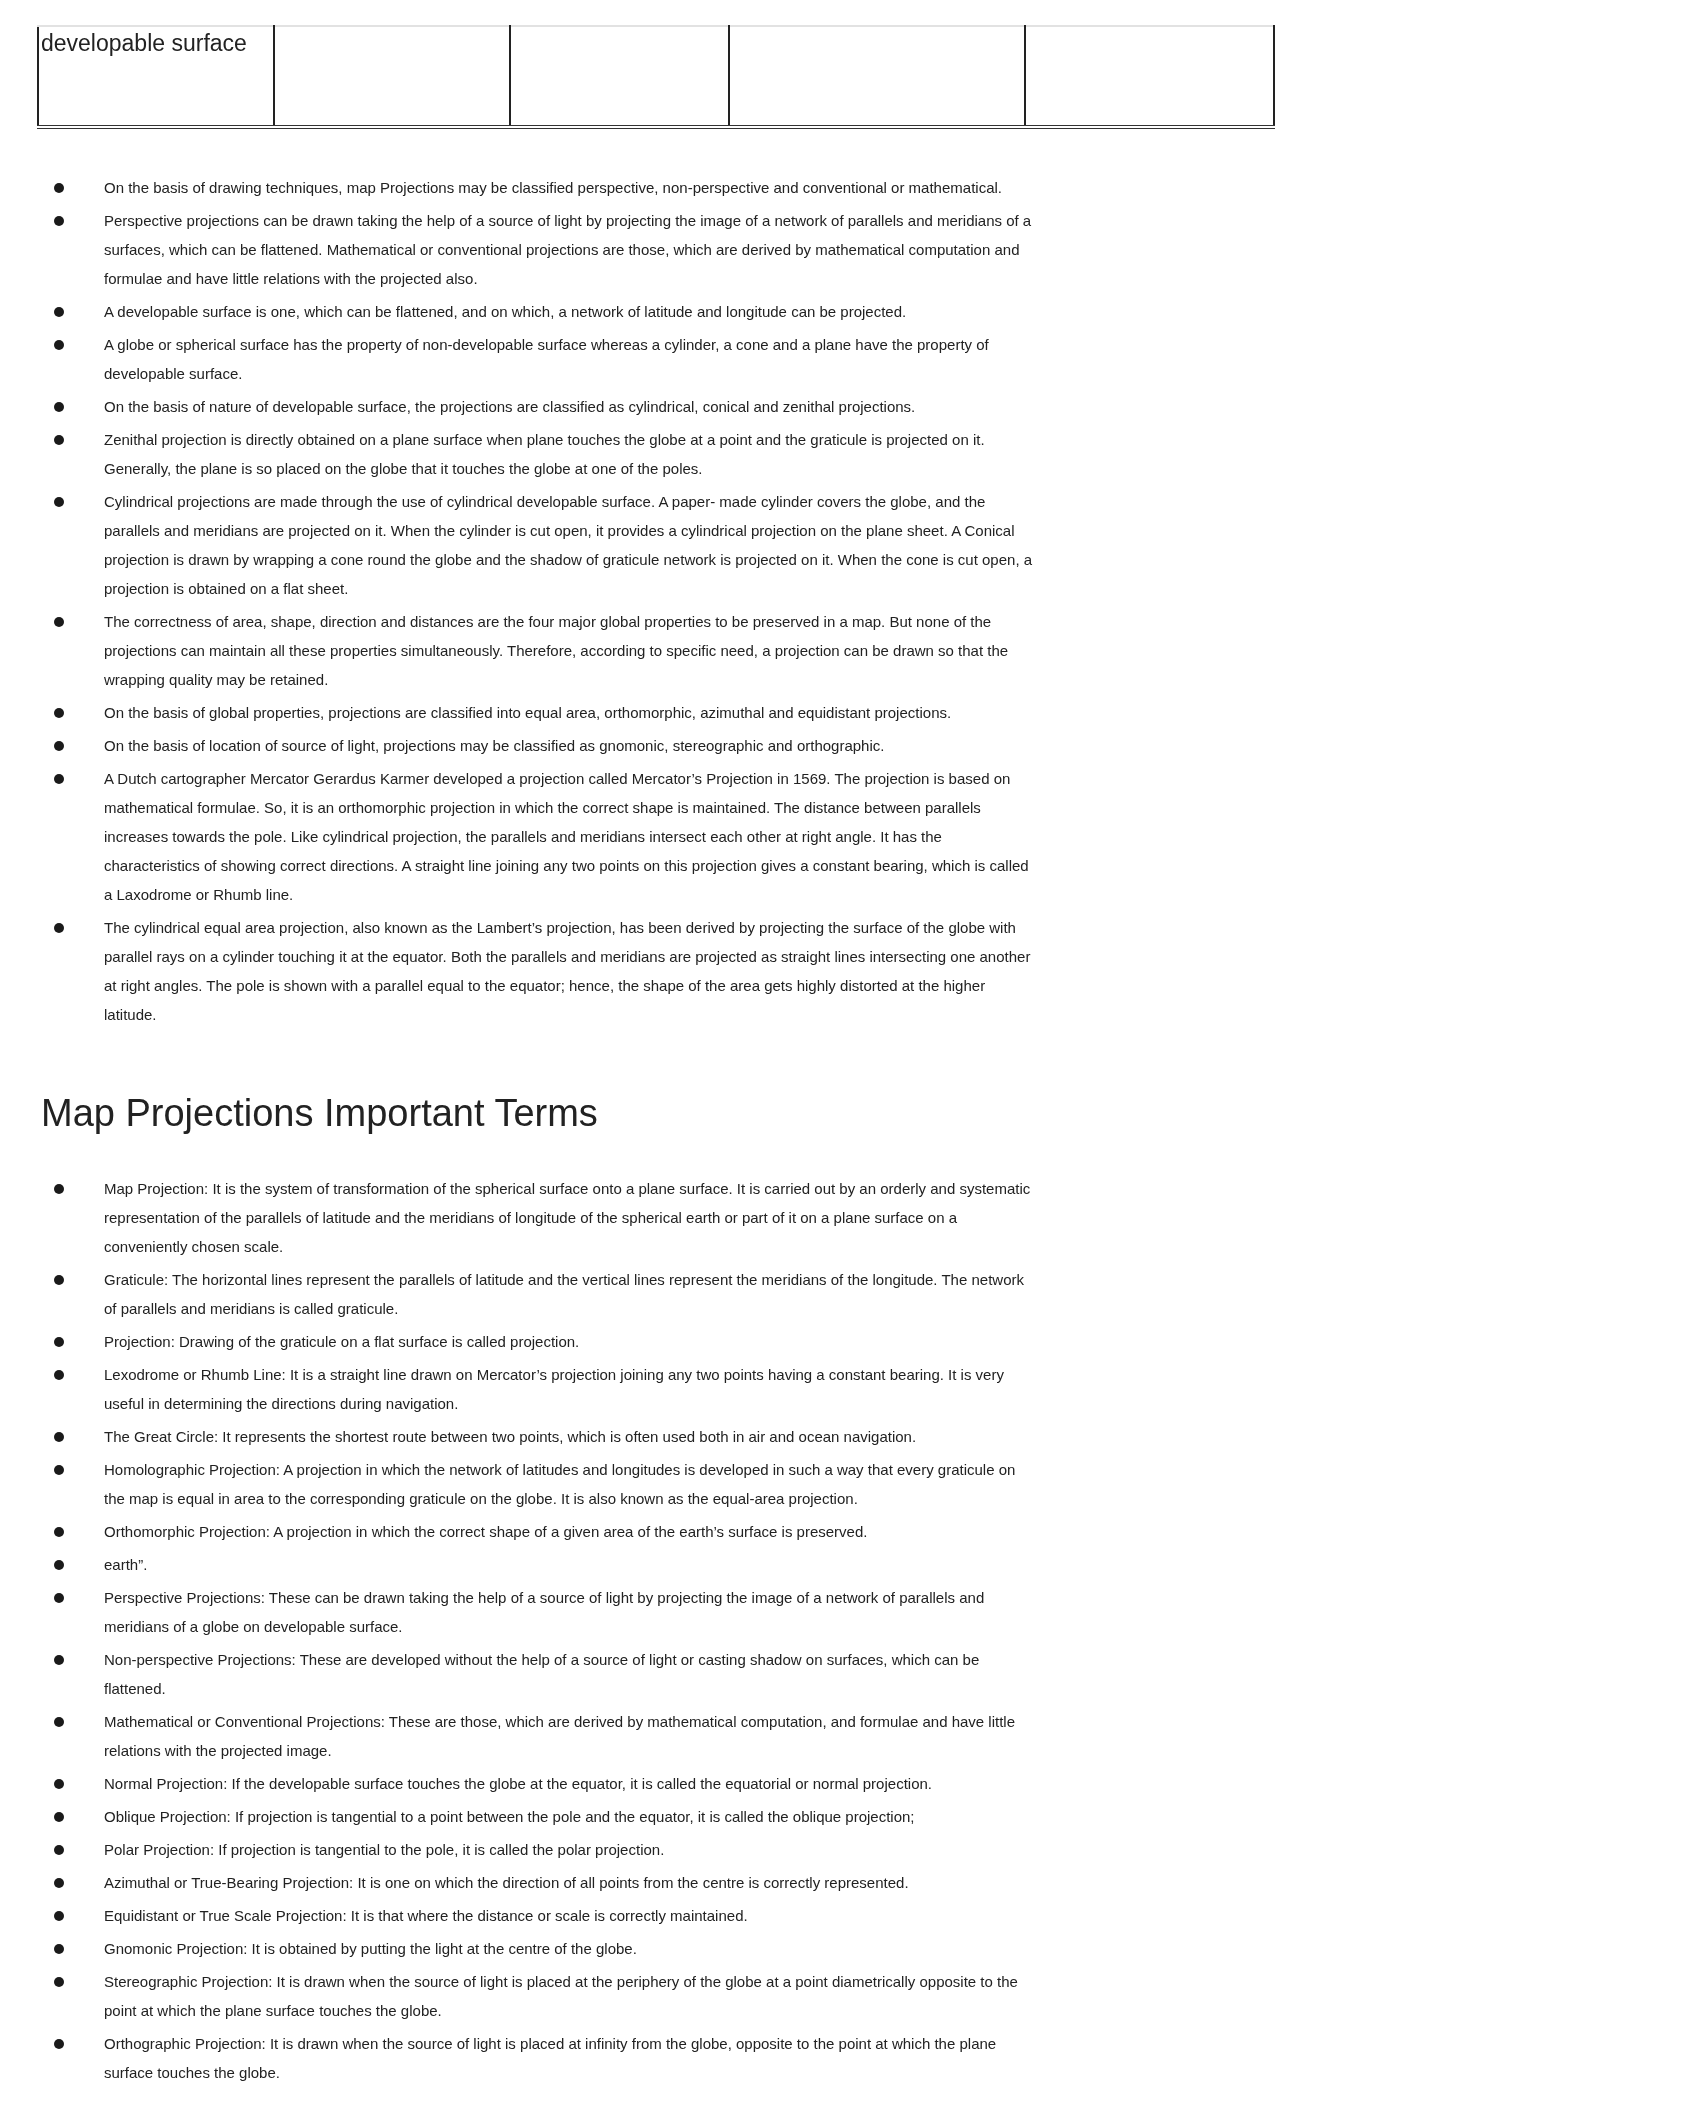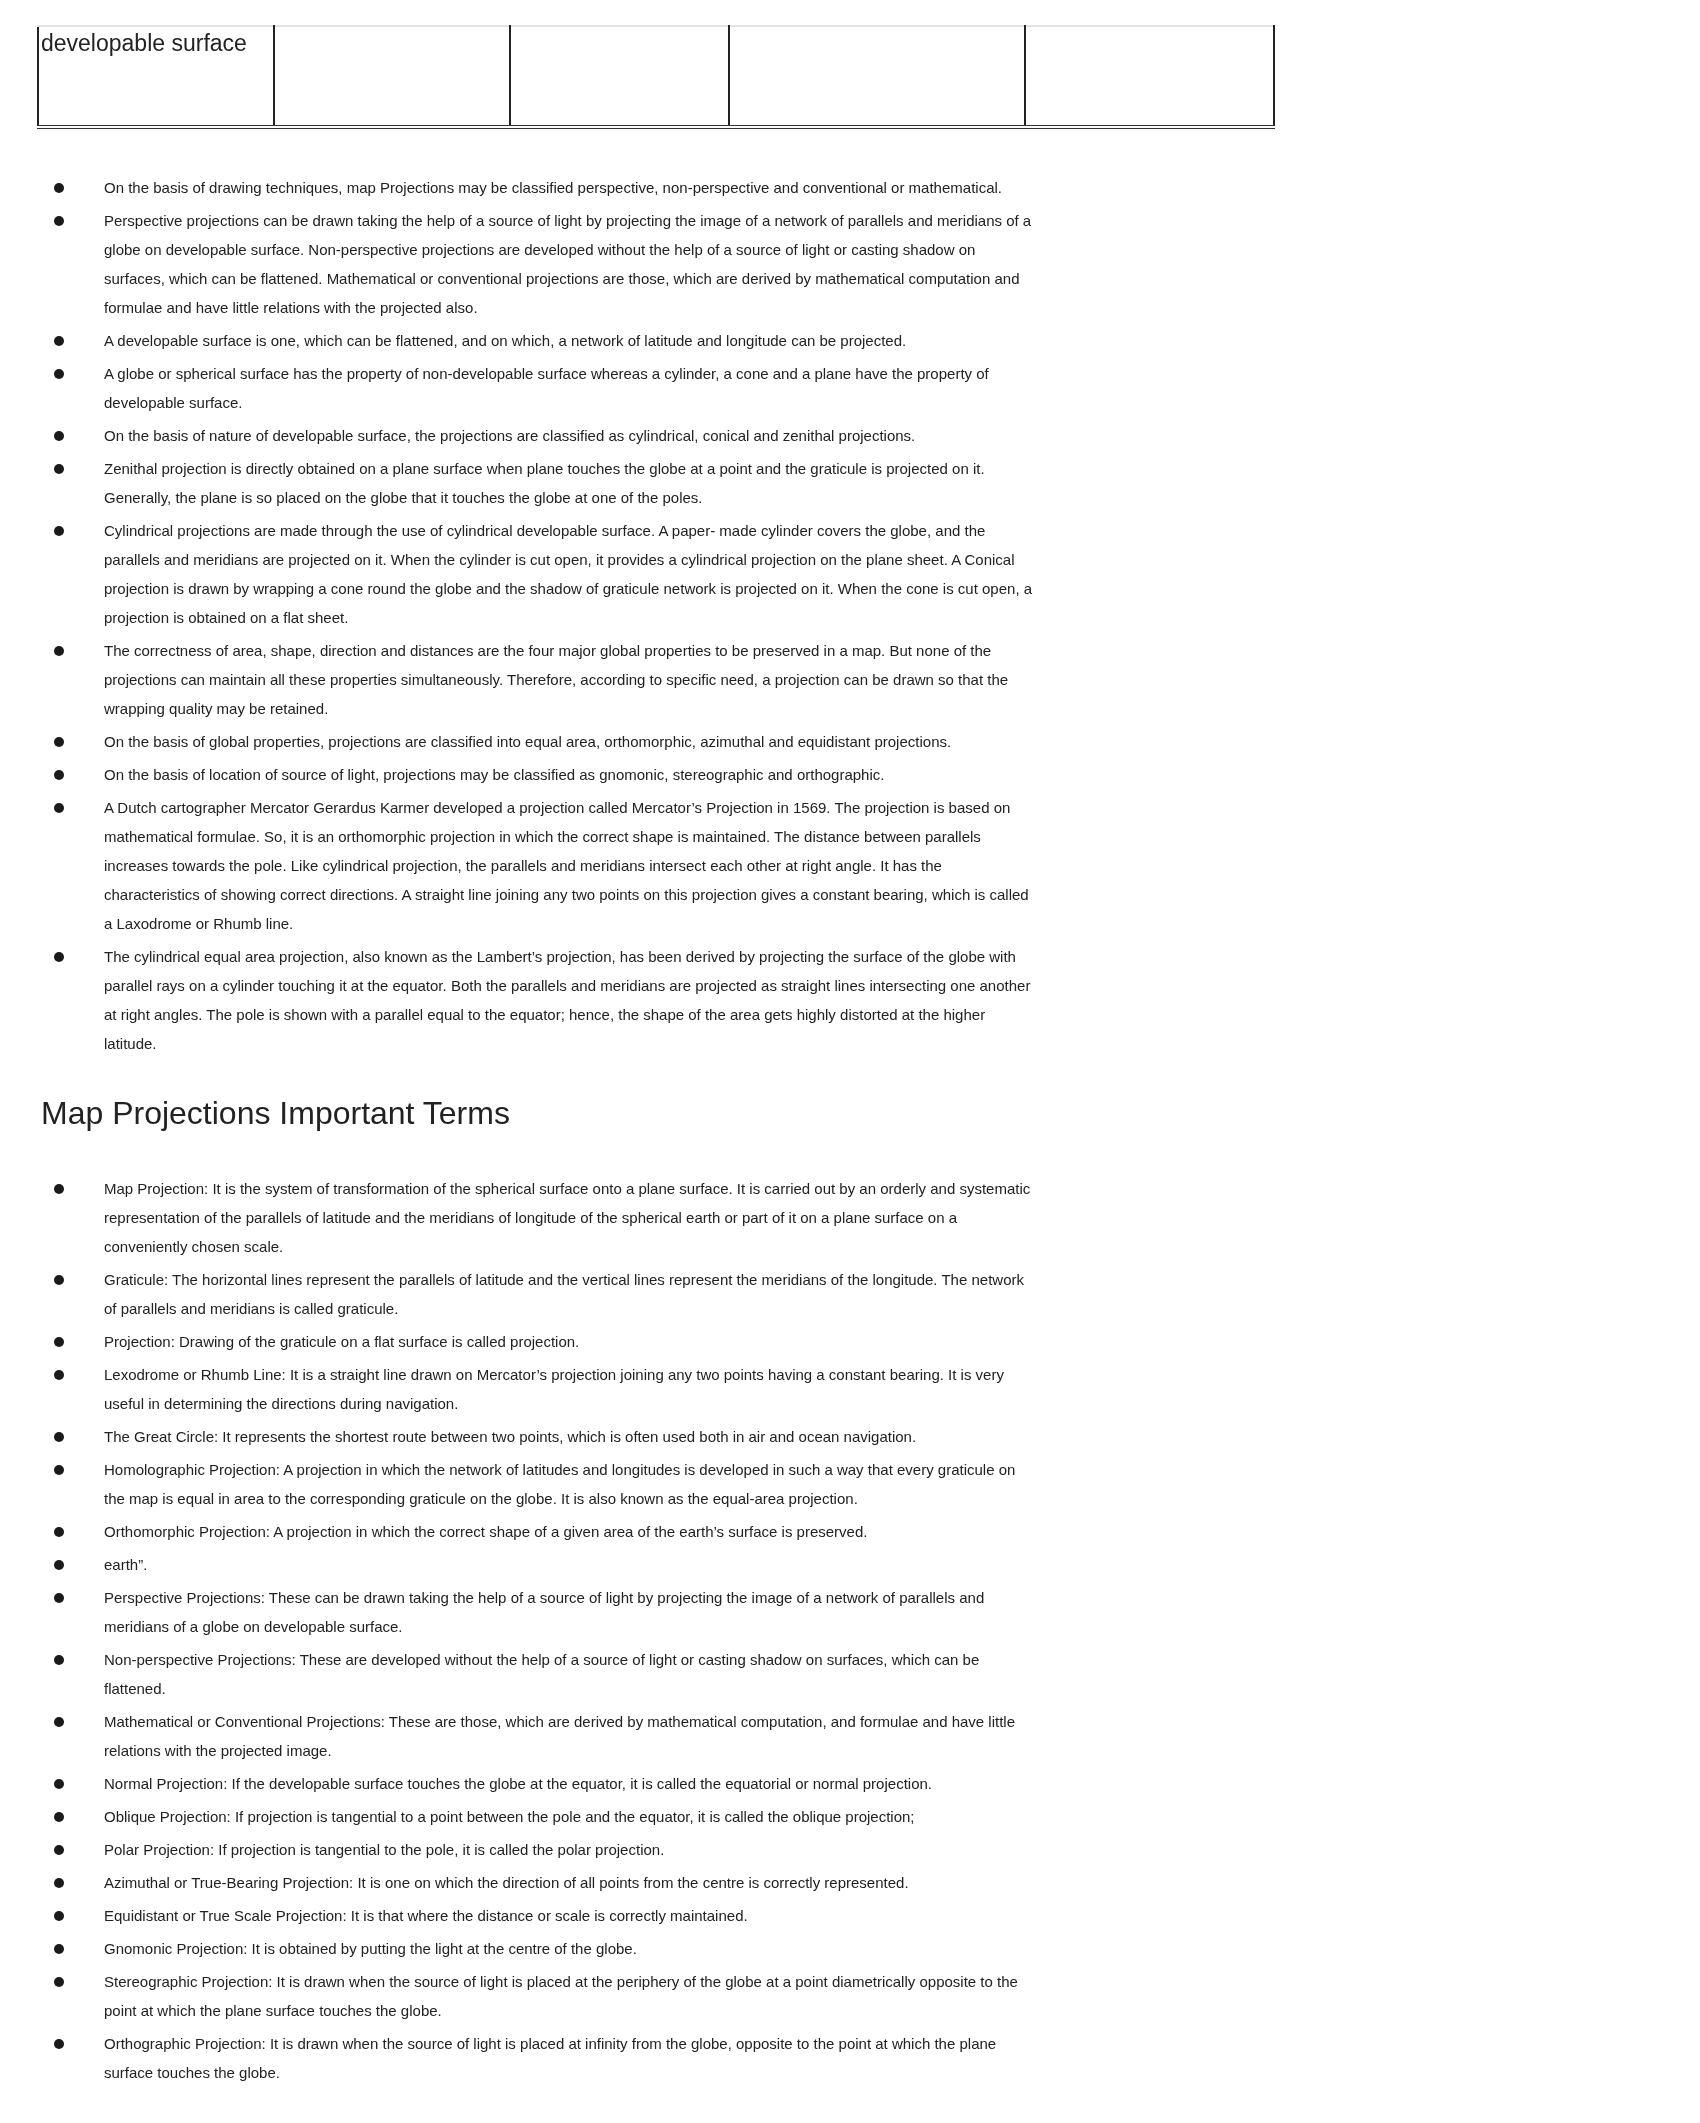--- a/index.html
+++ b/index.html
@@ -66,21 +66,21 @@
     white-space: nowrap;
   }
   #list-overview { top: 173px; }
   #list-terms { top: 1174px; }
   .section-heading {
     position: absolute;
     left: 41px;
     top: 1095px;
     margin: 0;
     font-weight: normal;
-    font-size: 32px;
+    font-size: 38px;
     line-height: 36px;
     color: #222;
     white-space: nowrap;
   }
 </style>
 </head>
 <body>
 
 <table class="table-fragment">
   <tbody>
@@ -95,21 +95,20 @@
   </table>
 
 <ul class="list" id="list-overview">
     <li>
       <span class="bullet"></span>
       <span class="line">On the basis of drawing techniques, map Projections may be classified perspective, non-perspective and conventional or mathematical.</span>
     </li>
     <li>
       <span class="bullet"></span>
       <span class="line">Perspective projections can be drawn taking the help of a source of light by projecting the image of a network of parallels and meridians of a</span>
-      <span class="line">globe on developable surface. Non-perspective projections are developed without the help of a source of light or casting shadow on</span>
       <span class="line">surfaces, which can be flattened. Mathematical or conventional projections are those, which are derived by mathematical computation and</span>
       <span class="line">formulae and have little relations with the projected also.</span>
     </li>
     <li>
       <span class="bullet"></span>
       <span class="line">A developable surface is one, which can be flattened, and on which, a network of latitude and longitude can be projected.</span>
     </li>
     <li>
       <span class="bullet"></span>
       <span class="line">A globe or spherical surface has the property of non-developable surface whereas a cylinder, a cone and a plane have the property of</span>

